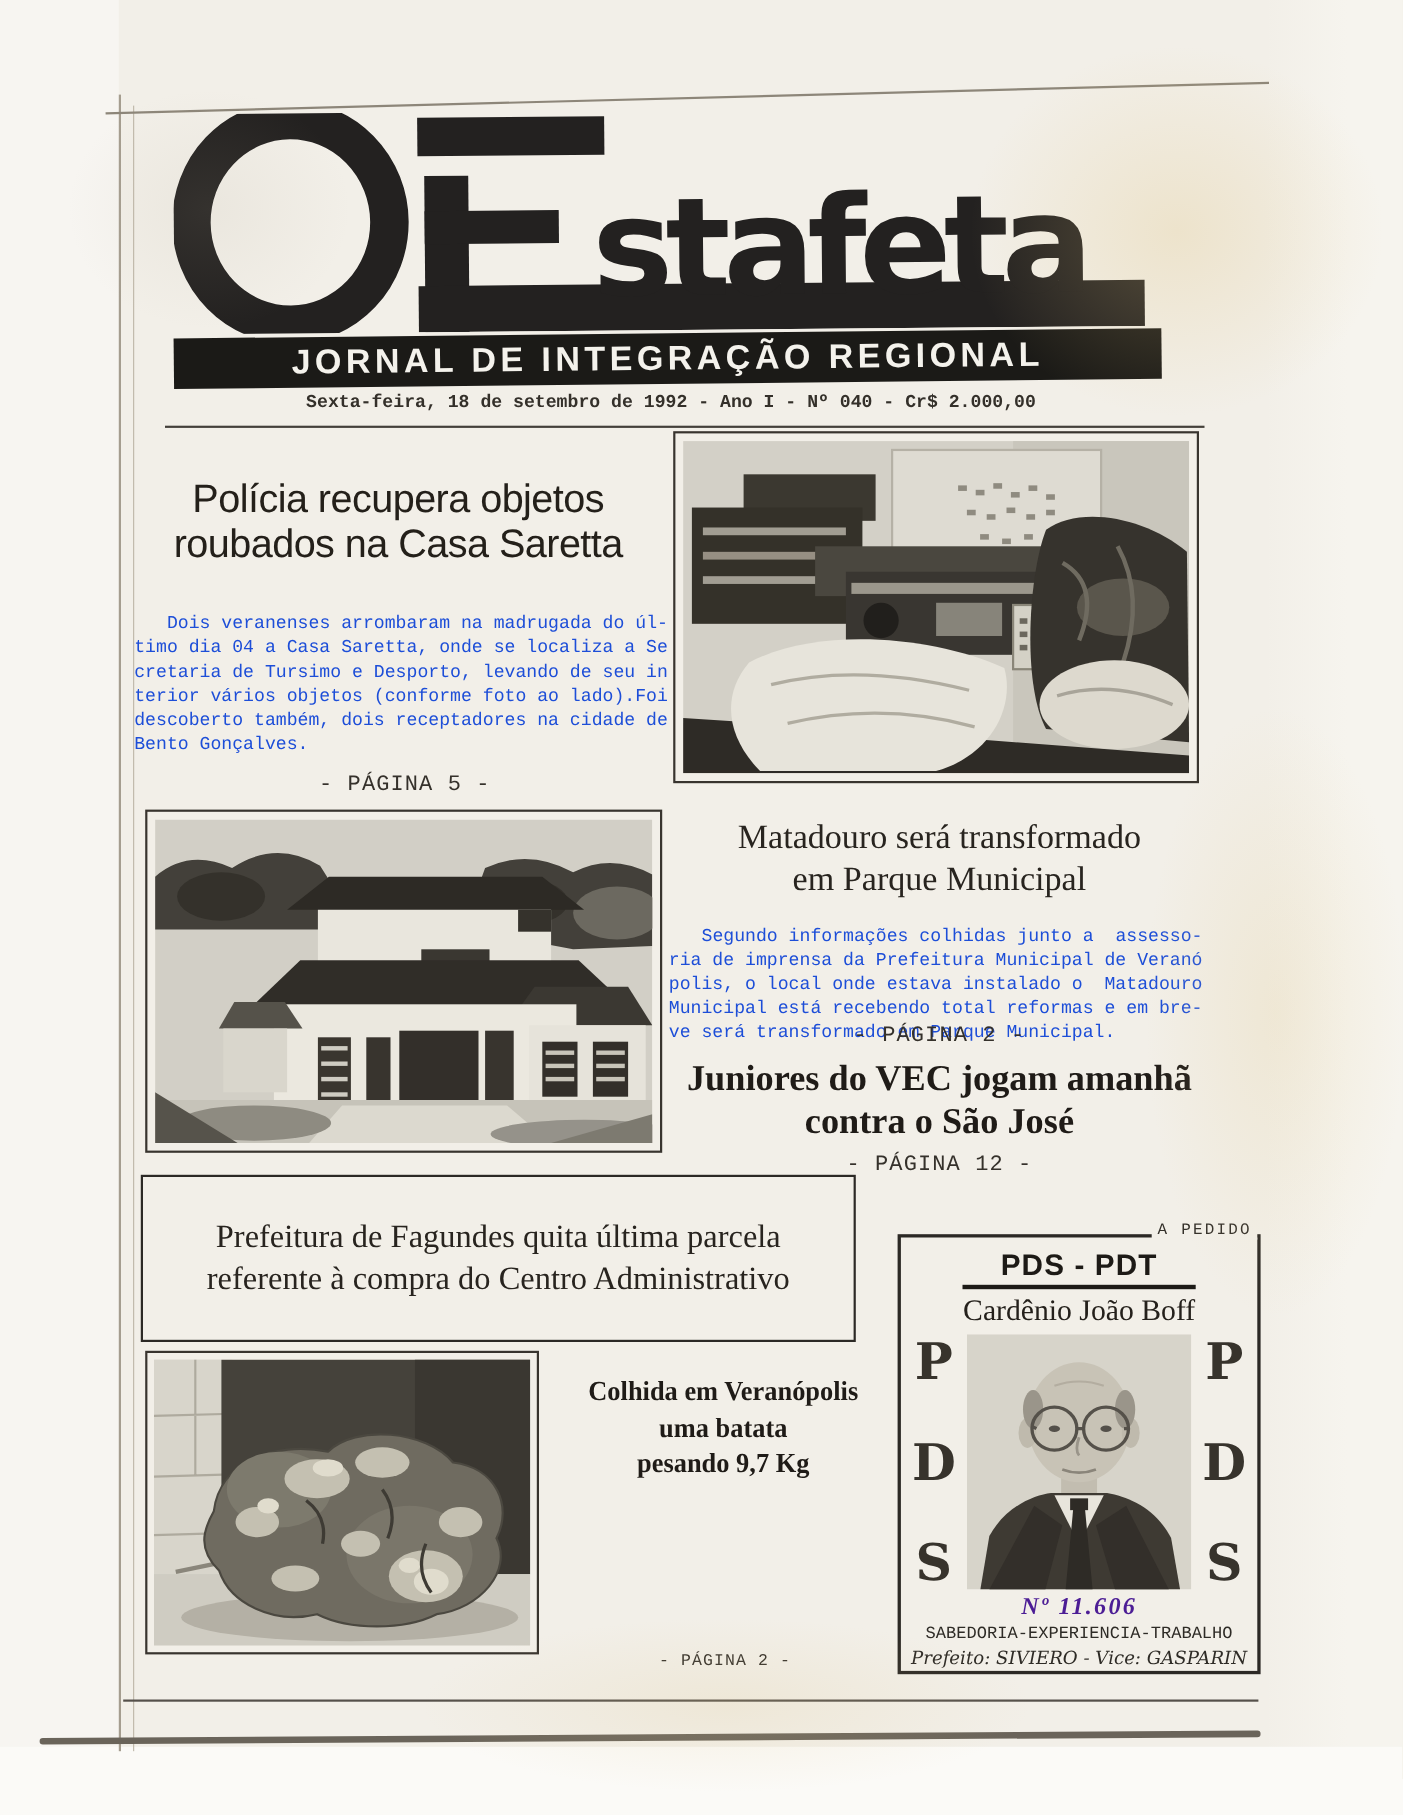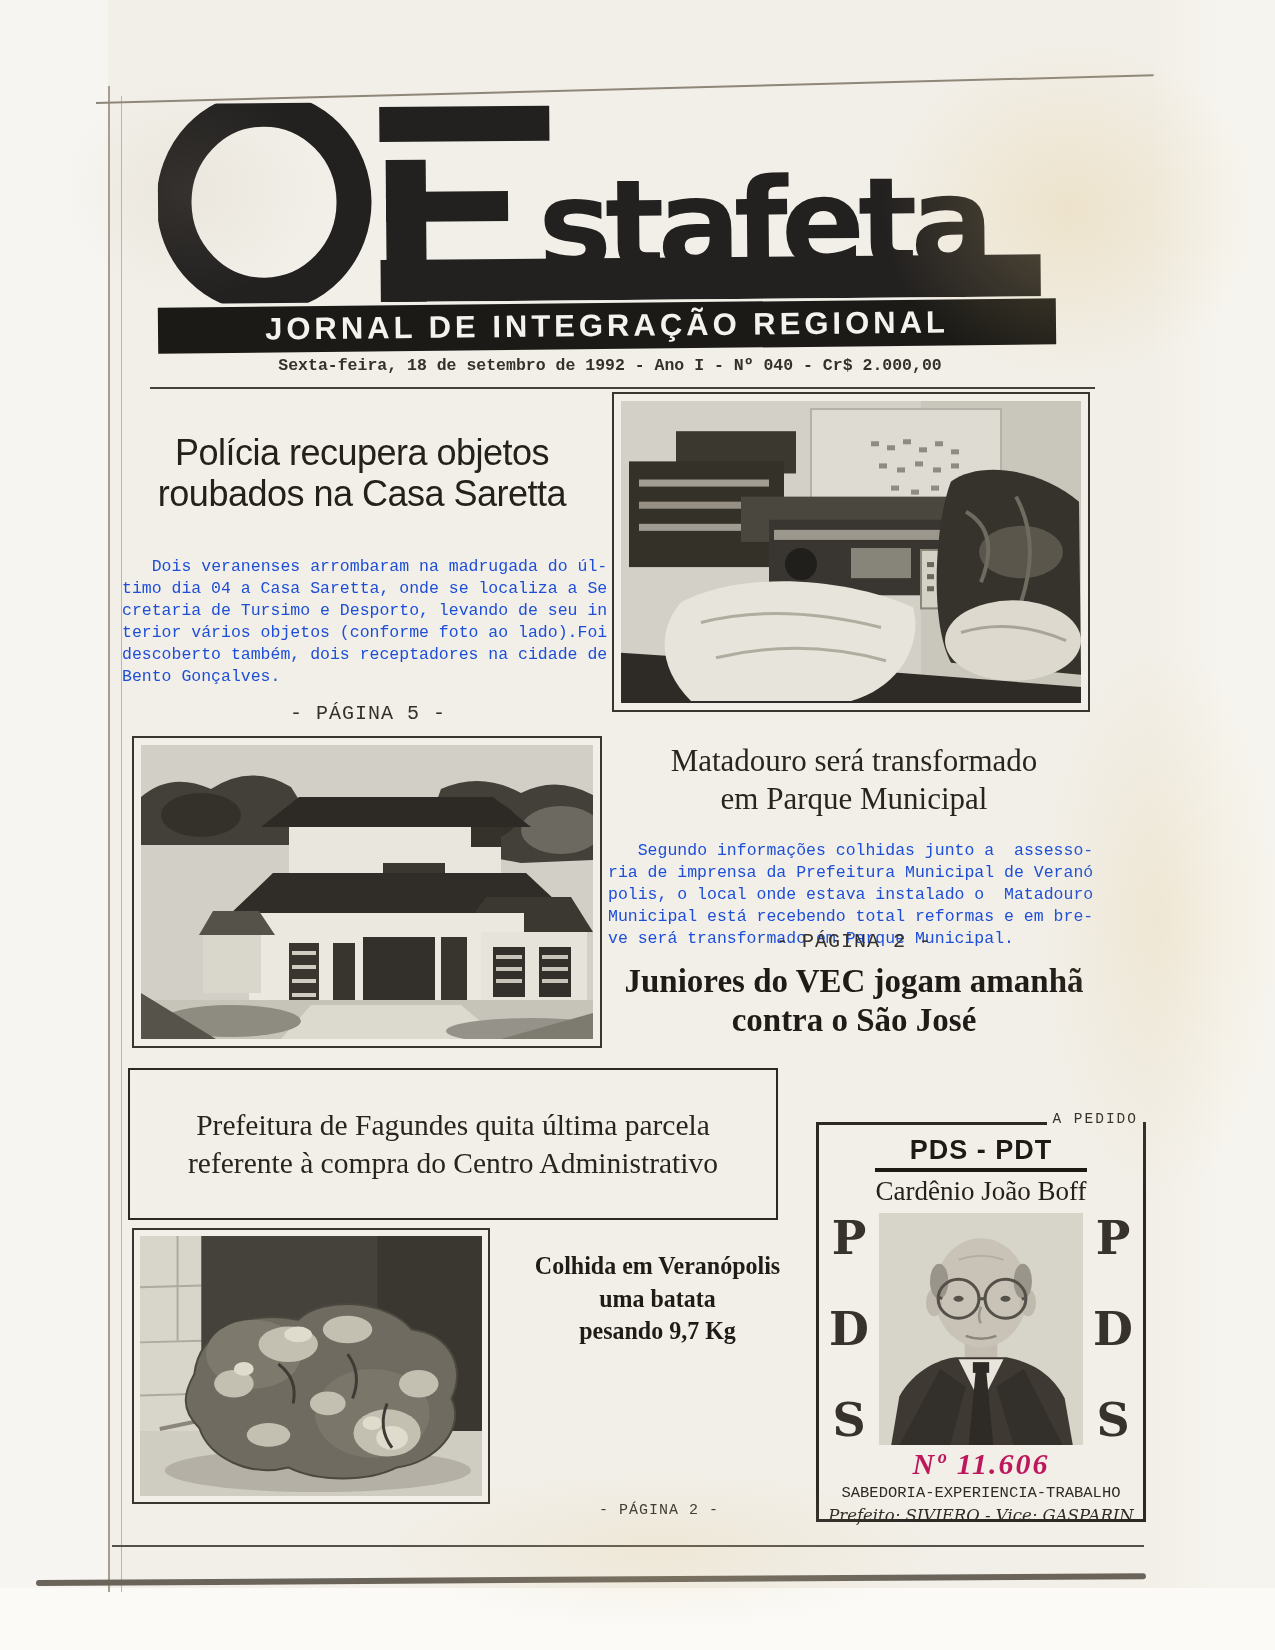--- a/index.html
+++ b/index.html
@@ -64,21 +64,21 @@
   .ad-underline{width:212px;height:4px;background:#1d1a16;margin:2px auto 4px auto;}
   .ad-candidate{text-align:center;font-family:"Liberation Serif",serif;font-size:27px;color:#24201b;}
   .ad-middle{display:flex;justify-content:space-between;align-items:stretch;margin-top:6px;
              padding:0 8px;height:232px;}
   .ad-letters{display:flex;flex-direction:column;justify-content:space-between;align-items:center;
               width:44px;font-family:"DejaVu Serif",serif;font-weight:bold;font-size:46px;
               line-height:1;color:#37332c;padding:2px 0;}
   .ad-photo{width:204px;height:232px;}
   .ad-photo svg{display:block;width:100%;height:100%;}
   .ad-number{text-align:center;font-family:"Liberation Serif",serif;font-weight:bold;
-             font-style:italic;font-size:30px;letter-spacing:2px;color:#be185d;margin-top:2px;}
+             font-style:italic;font-size:22px;letter-spacing:2px;color:#4c1d95;margin-top:2px;}
   .ad-slogan{text-align:center;font-family:"Liberation Mono",monospace;font-size:15.5px;
              color:#2e2b26;margin-top:3px;}
   .ad-ticket{text-align:center;font-family:"DejaVu Serif",serif;font-style:italic;
              font-size:16.5px;color:#2e2b26;margin-top:4px;}
 </style>
 </head>
 <body>
 
 <div id="canvas">
 
@@ -172,20 +172,21 @@
 em Parque Municipal</div>
   <div class="abs mono-body" style="left:608px;top:840px;width:495px;">   Segundo informações colhidas junto a  assesso-
 ria de imprensa da Prefeitura Municipal de Veranó
 polis, o local onde estava instalado o  Matadouro
 Municipal está recebendo total reformas e em bre-
 ve será transformado em Parque Municipal.</div>
   <div class="abs page-ref" style="left:608px;top:930px;width:492px;">- PÁGINA 2 -</div>
 
   <div class="abs hl-serif-bold" style="left:608px;top:962px;width:492px;">Juniores do VEC jogam amanhã
 contra o São José</div>
+  <div class="abs page-ref" style="left:608px;top:1048px;width:492px;">- PÁGINA 12 -</div>
 
   <div class="abs photo-frame" style="left:132px;top:736px;width:470px;height:312px;">
     <svg viewBox="0 0 452 294" preserveAspectRatio="none">
       <rect x="0" y="0" width="452" height="294" fill="#d2cfc6"></rect>
       <path d="M0,100 L0,52 Q30,26 70,44 Q110,18 150,42 L160,58 L295,58 L300,44 Q340,26 380,48 Q415,30 452,50 L452,115 L380,118 L295,102 L150,100 Z" fill="#43403a"></path>
       <ellipse cx="60" cy="70" rx="40" ry="22" fill="#34312b"></ellipse>
       <ellipse cx="340" cy="75" rx="35" ry="20" fill="#34312b"></ellipse>
       <ellipse cx="420" cy="85" rx="40" ry="24" fill="#6c6960"></ellipse>
       <rect x="148" y="78" width="212" height="82" fill="#e9e6dd"></rect>
       <polygon points="120,82 390,82 352,52 158,52" fill="#2d2a25"></polygon>

